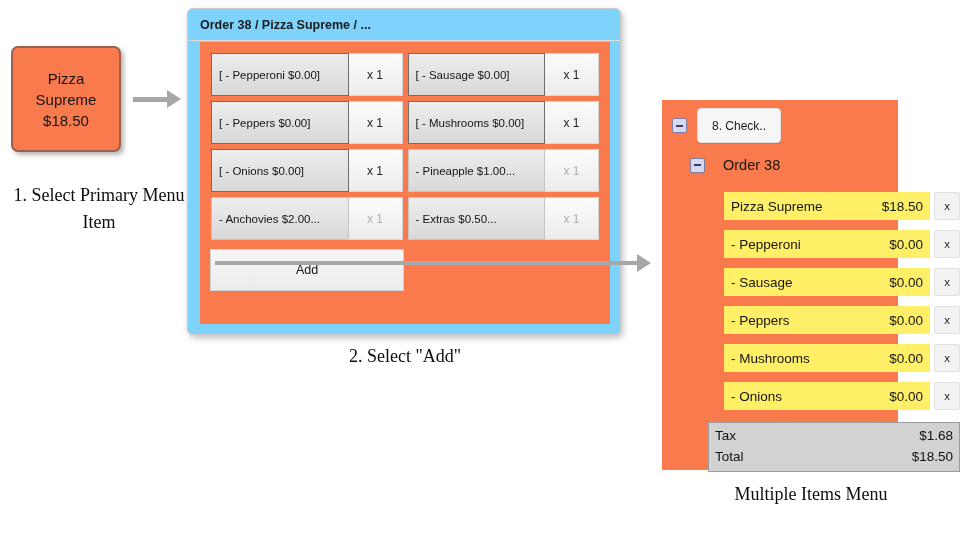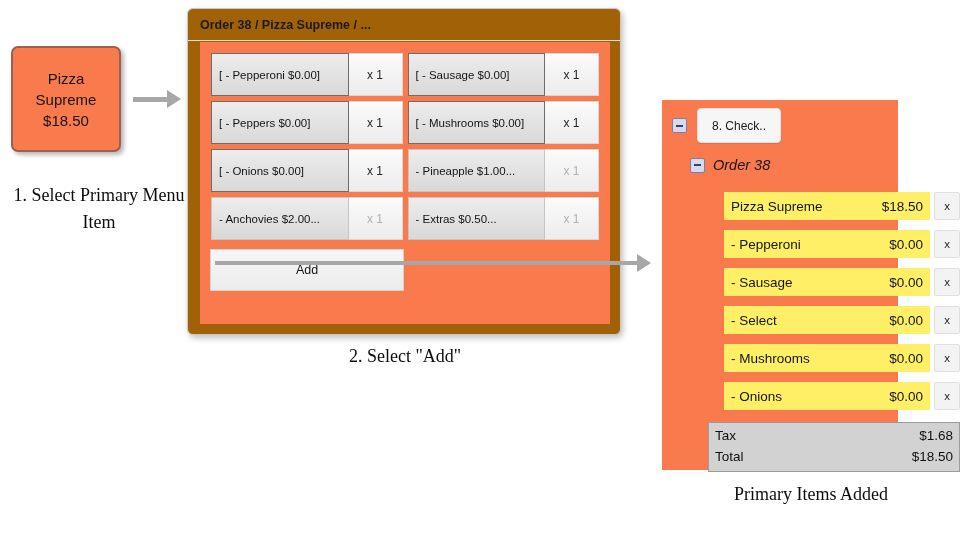--- a/index.html
+++ b/index.html
@@ -63,21 +63,21 @@
   #arrow1-line { left: 133px; top: 97px; width: 36px; height: 5px; }
   #arrow1-head { left: 167px; top: 90px; }
 
   
   #dialog {
     position: absolute;
     left: 187px;
     top: 8px;
     width: 434px;
     height: 327px;
-    background: #a16207;
+    background: #7dd3fc;
     border: 1px solid #c9c9c9;
     border-radius: 6px;
     box-shadow: 2px 3px 6px rgba(0,0,0,0.25);
     box-sizing: border-box;
   }
   #dialog-titlebar {
     height: 32px;
     padding: 0 0 0 12px;
     display: flex;
     align-items: center;
@@ -244,22 +244,21 @@
     background: #e8e8e8;
     border: 1px solid #8e8e8e;
     border-bottom: none;
   }
   #order-header {
     position: absolute;
     left: 28px;
     top: 57px;
     display: flex;
     align-items: center;
-    gap: 8px;
-    font-style: italic;
+    gap: 18px;
   }
   #order-header-label {
     font-size: 14.5px;
     color: #171717;
   }
   #order-items {
     position: absolute;
     left: 62px;
     top: 92px;
     width: 236px;
@@ -412,21 +411,21 @@
       </div>
       <div class="order-row">
         <div class="order-row-main">
           <span>- Sausage</span>
           <span>$0.00</span>
         </div>
         <div class="order-row-del">x</div>
       </div>
       <div class="order-row">
         <div class="order-row-main">
-          <span>- Select</span>
+          <span>- Peppers</span>
           <span>$0.00</span>
         </div>
         <div class="order-row-del">x</div>
       </div>
       <div class="order-row">
         <div class="order-row-main">
           <span>- Mushrooms</span>
           <span>$0.00</span>
         </div>
         <div class="order-row-del">x</div>
@@ -444,13 +443,13 @@
       <div class="total-row">
         <span>Tax</span>
         <span>$1.68</span>
       </div>
       <div class="total-row">
         <span>Total</span>
         <span>$18.50</span>
       </div>
     </div>
 </div>
-<div id="step3-caption">Primary Items Added</div>
+<div id="step3-caption">Multiple Items Menu</div>
 
 </body></html>

